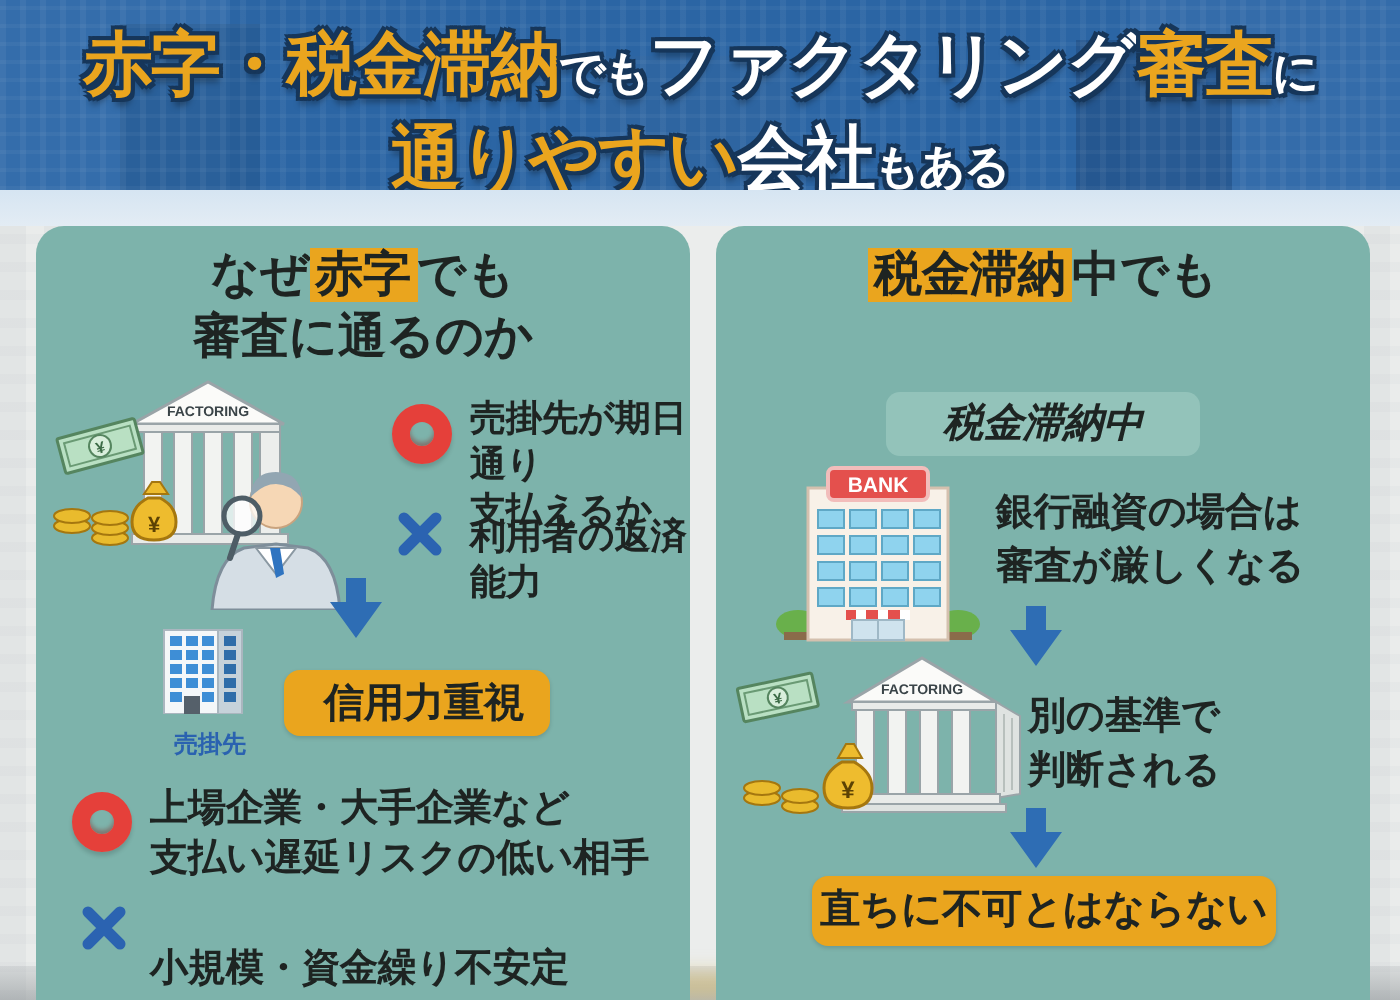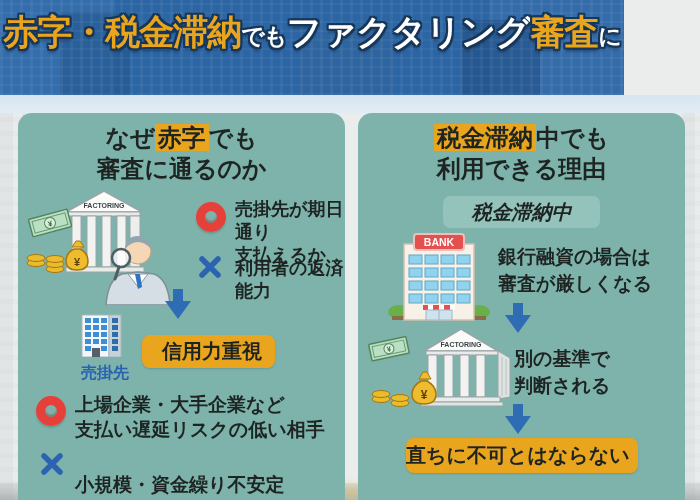--- a/index.html
+++ b/index.html
@@ -13,21 +13,21 @@
       repeating-linear-gradient(90deg, rgba(140,150,160,.20) 0 13px, rgba(205,210,214,.10) 13px 22px),
       repeating-linear-gradient(0deg, rgba(150,158,165,.12) 0 5px, transparent 5px 14px); }
   .bg-strip-left { left:0; width:72px; }
   .bg-strip-right { right:0; width:62px; }
   .bg-bottom { position:absolute; left:0; bottom:0; width:700px; height:17px;
     background:linear-gradient(to bottom, rgba(170,174,177,.25), rgba(120,126,130,.45)); }
   .bg-taxi { position:absolute; left:228px; bottom:1px; width:150px; height:13px;
     background:rgba(215,175,60,.40); filter:blur(5px); border-radius:6px; }
 
   
-  .header { position:absolute; left:0; top:0; width:624px; height:95px;
+  .header { position:absolute; left:0; top:0; width:700px; height:95px;
     background:#2b65a4; overflow:hidden; }
   .header::after { content:""; position:absolute; inset:0;
     background:
       repeating-linear-gradient(90deg, rgba(255,255,255,.05) 0 3px, transparent 3px 10px),
       repeating-linear-gradient(0deg, rgba(255,255,255,.04) 0 2px, transparent 2px 9px); }
   .hb { position:absolute; }
   .hb1 { left:0; top:0; width:115px; height:95px; background:#3d74b0; opacity:.55; }
   .hb2 { left:60px; top:12px; width:70px; height:83px; background:#24588f; opacity:.6; }
   .hb3 { right:0; top:0; width:135px; height:95px; background:#3d74b0; opacity:.5; }
   .hb4 { right:84px; top:20px; width:78px; height:75px; background:#224f83; opacity:.6; }
@@ -59,26 +59,26 @@
   .itxt { font-weight:bold; color:#1e2422; }
   .itxt-sm { font-size:18px; line-height:23px; }
   .itxt-lg { font-size:19px; line-height:25px; }
 
   .ring { width:30px; height:30px; border:9px solid #e5403a; border-radius:50%;
     box-shadow:inset 0 -2px 2px rgba(130,10,5,.35), 0 2px 2px rgba(0,0,0,.15); }
 
   .badge { background:#eaa51e; border-radius:8px; padding:3px 13px;
     font-size:20px; font-weight:bold; color:#1e2422; box-shadow:0 1px 2px rgba(0,0,0,.15); }
   .client-label { display:block; margin-top:2px; text-align:center;
-    font-size:16px; font-weight:bold; color:#2a62b0; }
+    font-size:12px; font-weight:bold; color:#2a62b0; }
 
   .status-box { background:#93c3ba; border-radius:7px; width:157px; height:32px;
     text-align:center; font-size:20px; line-height:32px; font-weight:bold; }
   .conclusion-box { background:#eaa51e; border-radius:8px; width:232px; height:35px;
-    font-size:20px; line-height:35px; font-weight:bold;
+    text-align:center; font-size:20px; line-height:35px; font-weight:bold;
     box-shadow:0 1px 2px rgba(0,0,0,.15); }
 
   
   .pos-l-illus { left:4px; top:74px; }
   .pos-l-ring1 { left:178px; top:89px; }
   .pos-l-txt1  { left:217px; top:85px; }
   .pos-l-x1    { left:181px; top:143px; }
   .pos-l-txt2  { left:217px; top:144px; }
   .pos-l-arrow { left:147px; top:176px; }
   .pos-l-clientb { left:55px; top:200px; width:64px; }
@@ -109,20 +109,23 @@
   <div class="bg-taxi"></div>
 
   <header class="header">
     <div class="hb hb1"></div>
     <div class="hb hb2"></div>
     <div class="hb hb3"></div>
     <div class="hb hb4"></div>
     <div class="hb hb5"></div>
     <div class="h-line h-line1">
       <span class="h-big h-orange">赤字・税金滞納</span><span class="h-small h-white">でも</span><span class="h-big h-white">ファクタリング</span><span class="h-big h-orange">審査</span><span class="h-small h-white">に</span>
+    </div>
+    <div class="h-line h-line2">
+      <span class="h-big h-orange">通りやすい</span><span class="h-big h-white">会社</span><span class="h-small h-white">もある</span>
     </div>
   </header>
   <div class="header-band"></div>
 
   <section class="panel panel-left">
     <h2 class="panel-title">
       <span><span>なぜ</span><span class="hl">赤字</span><span>でも</span></span><br>
       <span>審査に通るのか</span>
     </h2>
 
@@ -230,21 +233,20 @@
       <svg width="22" height="22" viewBox="0 0 22 22">
         <path d="M3 3 L19 19 M19 3 L3 19" stroke="#2b63b1" stroke-width="5.5" stroke-linecap="round" fill="none"></path>
       </svg>
     </div>
     <div class="abs pos-l-txt4 itxt itxt-lg">小規模・資金繰り不安定</div>
   </section>
 
   <section class="panel panel-right">
     <h2 class="panel-title">
       <span><span class="hl">税金滞納</span><span>中でも</span></span><br>
-      <span>利用できる理由</span>
     </h2>
 
     <div class="abs pos-r-status status-box">税金滞納中</div>
 
     <div class="abs pos-r-txt1 itxt itxt-lg">
       <span>銀行融資の場合は</span><br>
       <span>審査が厳しくなる</span>
     </div>
     <div class="abs pos-r-bank">
       <svg width="106" height="90" viewBox="0 0 106 90">

